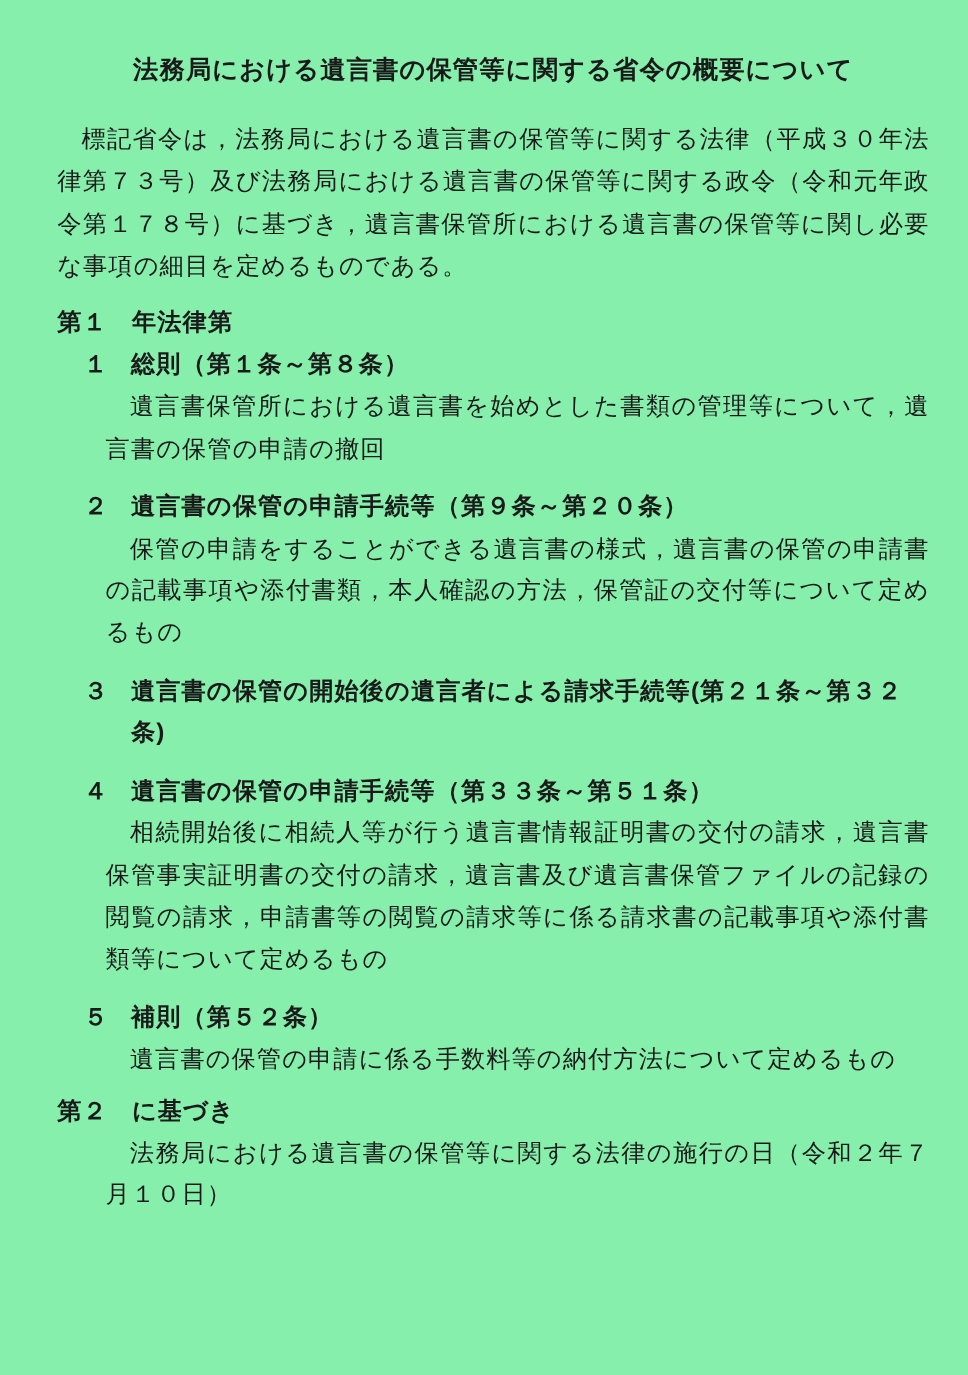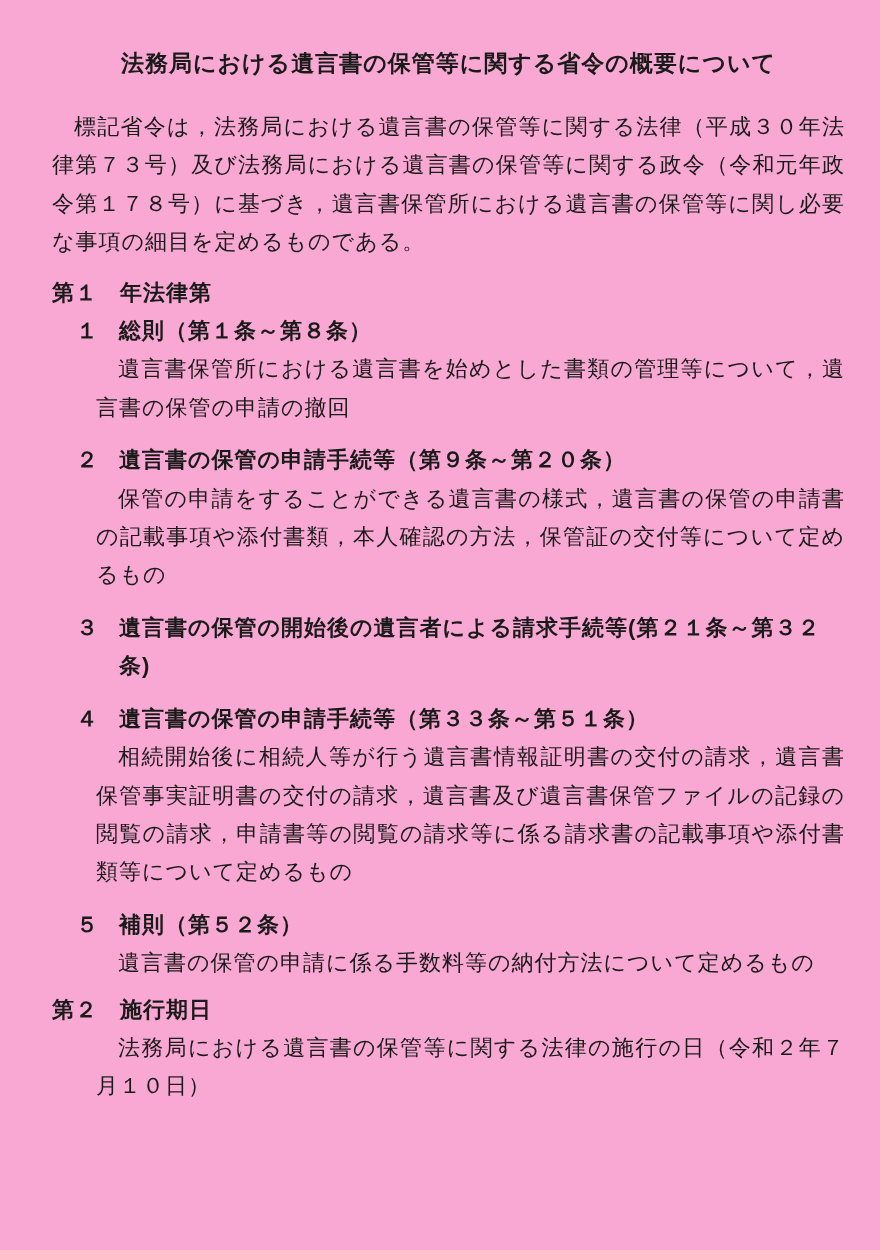--- a/index.html
+++ b/index.html
@@ -6,21 +6,21 @@
     margin: 0;
     padding: 0;
     background: #ffffff;
   }
   .page {
     position: relative;
     width: 880px;
     height: 1250px;
     box-sizing: border-box;
     padding: 48px 35px 0 52px;
-    background: #f9a8d4;
+    background: #86efac;
     color: #1a1a1a;
     font-family: "Liberation Serif", serif;
     font-size: 22px;
     overflow: hidden;
   }
   .title {
     margin: 0;
     font-family: "Liberation Sans", sans-serif;
     font-weight: 700;
     font-size: 23px;
@@ -127,18 +127,18 @@
         <span>５</span>
         <span>補則（第５２条）</span>
       </div>
       <p class="item-body">遺言書の保管の申請に係る手数料等の納付方法について定めるもの</p>
     </div>
   </div>
 
   <div class="section">
     <div class="section-head second">
       <span>第２</span>
-      <span>施行期日</span>
+      <span>に基づき</span>
     </div>
     <p class="item-body">法務局における遺言書の保管等に関する法律の施行の日（令和２年７月１０日）</p>
   </div>
 
 </div>
 
 </body></html>

